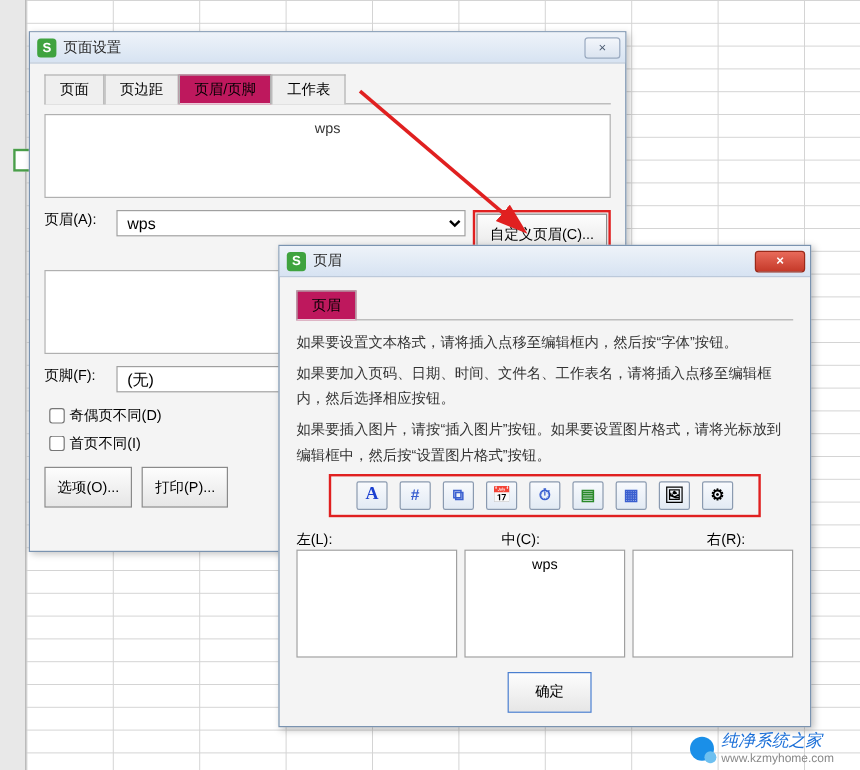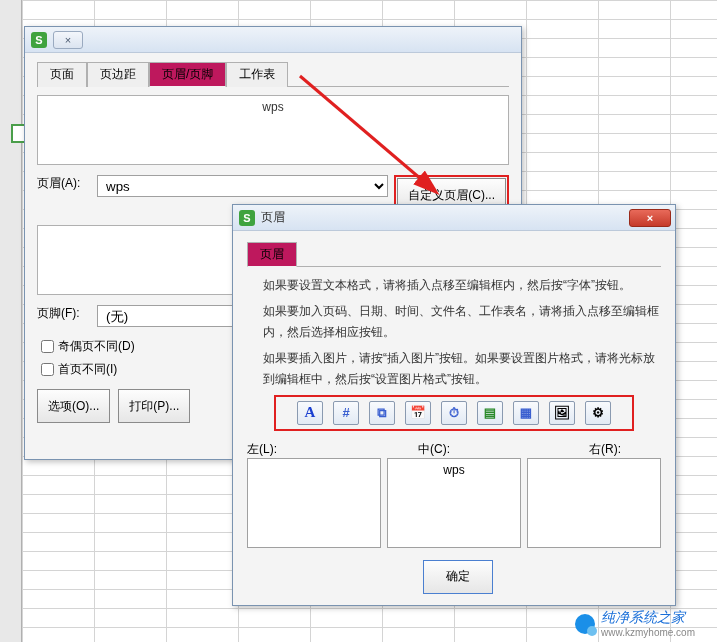--- a/index.html
+++ b/index.html
@@ -143,21 +143,21 @@
   .arrow {
     position:absolute;
     left: 270px; top: 18px;
     width: 160px; height: 135px;
     pointer-events:none;
     z-index:5;
   }
 
   
   .dlg2 .dlgbody { padding: 10px 14px 14px 14px;}
-  .instr { line-height: 1.7; color:#333; margin: 4px 0 6px 16px;}
+  .instr { line-height: 1.7; color:#333; margin: 4px 0 6px 0;}
   .toolbar-wrap {
     border: 2px solid #e02020;
     padding: 4px 8px;
     display:flex;
     gap: 10px;
     justify-content:center;
     margin: 6px auto 10px auto;
     width: 360px;
   }
   .tbtn {
@@ -211,20 +211,21 @@
 </head>
 <body>
 
 <div class="grid"></div>
 <div class="rowheader"></div>
 <div class="cur-cell"></div>
 
 <div class="dialog" style="left:24px; top:26px; width:498px; height:434px;">
   <div class="titlebar">
     <span class="ticon">S</span>
+    <span class="ttext">页面设置</span>
     <span class="closebtn">×</span>
   </div>
   <div class="dlgbody">
     <svg class="arrow" viewBox="0 0 160 135">
       <defs>
         <marker id="ah" markerWidth="10" markerHeight="10" refX="7" refY="3" orient="auto">
           <path d="M0,0 L0,6 L9,3 z" fill="#e02020"></path>
         </marker>
       </defs>
       <line x1="5" y1="5" x2="140" y2="120" stroke="#e02020" stroke-width="3" marker-end="url(#ah)"></line>

